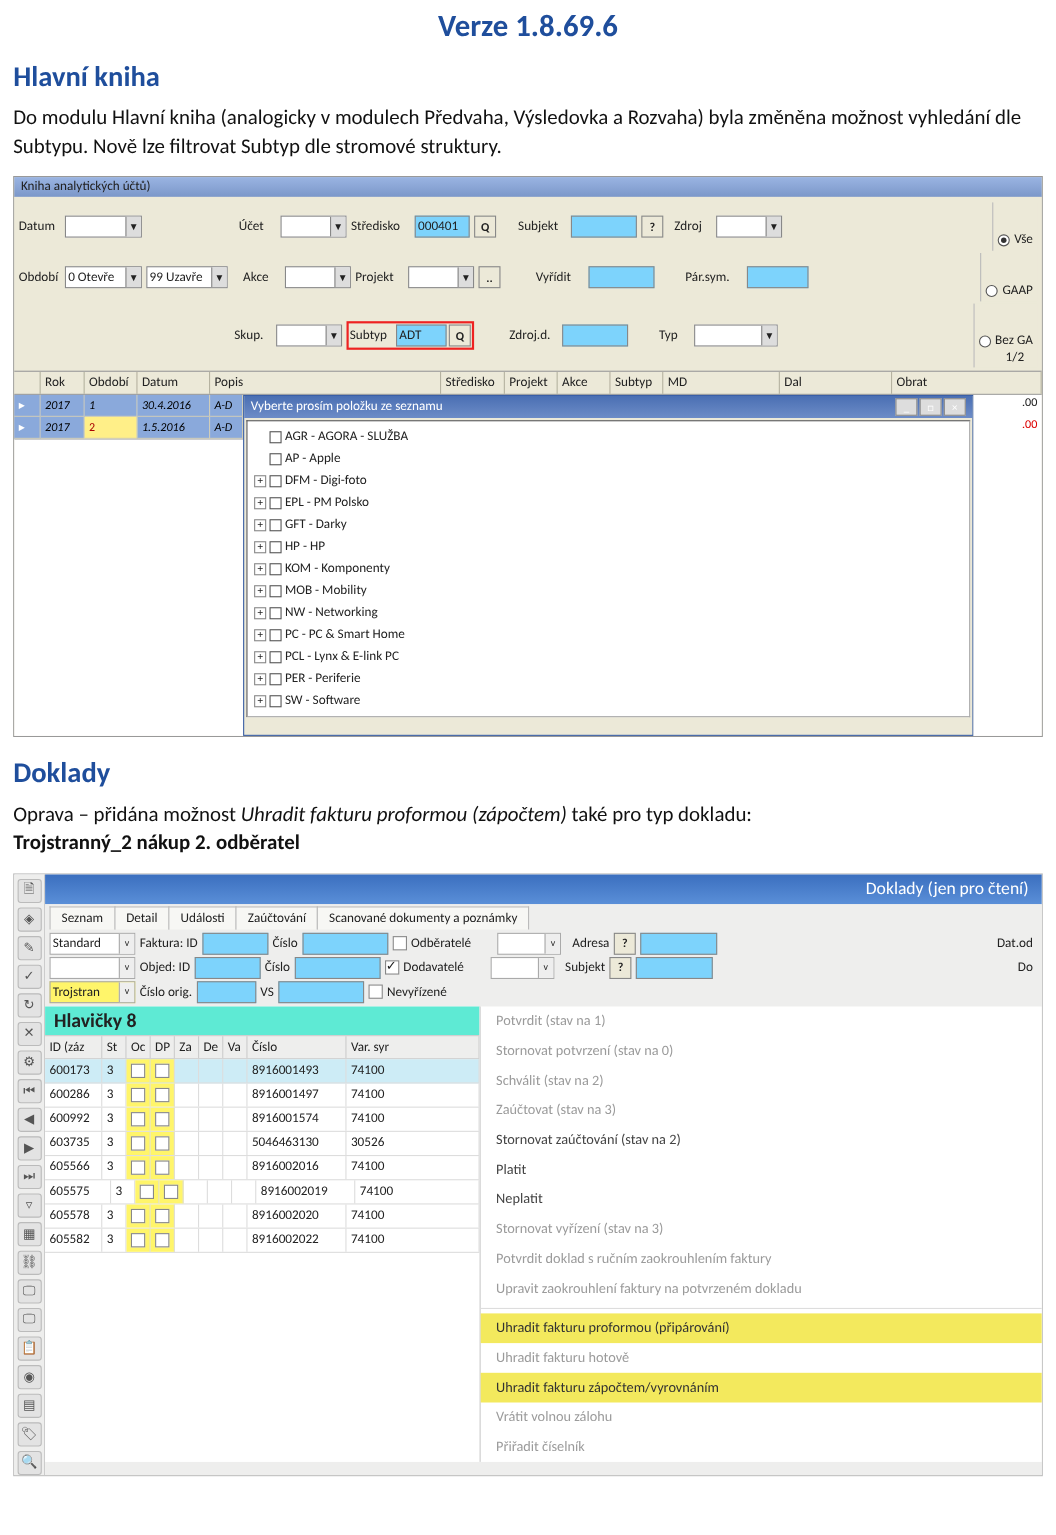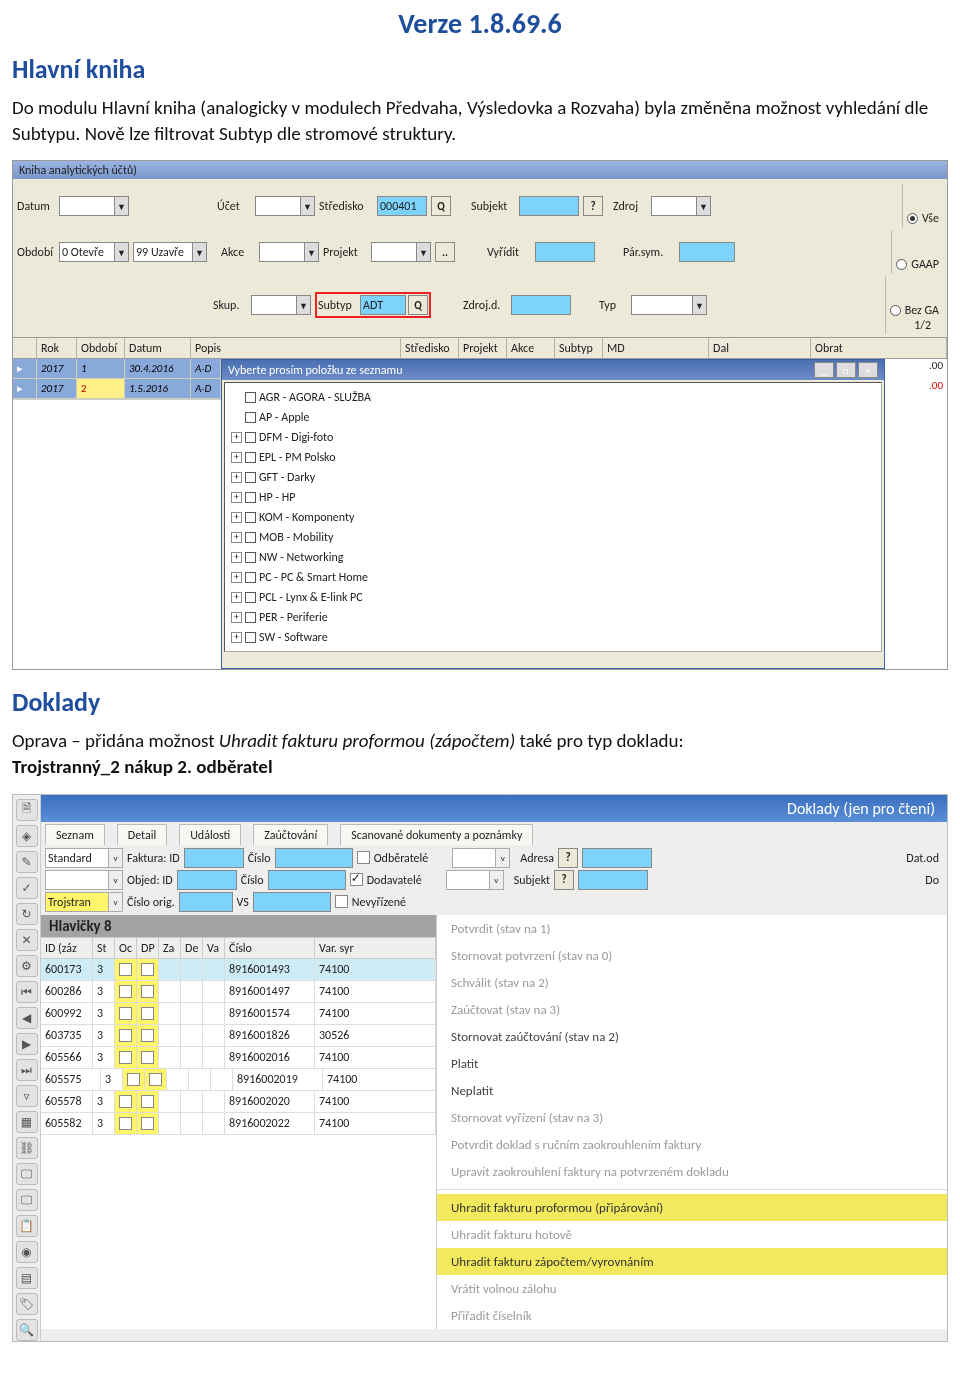--- a/index.html
+++ b/index.html
@@ -41,21 +41,21 @@
   .tn { display:flex; align-items:center; gap:3px; padding:1px 0; }
   .plus { width:11px; height:11px; border:1px solid #888; display:inline-flex; align-items:center; justify-content:center; font-size:10px; line-height:1; }
   .chk { width:11px; height:11px; border:1px solid #555; display:inline-block; background:#fff; }
   .stub { width:11px; display:inline-block; }
   
   .shot2 { display:flex; font-size:12px; color:#222; border:1px solid #bbb; margin-top:6px; }
   .shot2 .iconbar { width:28px; background:#eeeeed; border-right:1px solid #ccc; display:flex; flex-direction:column; align-items:center; padding-top:4px; gap:4px; }
   .shot2 .iconbar .ic { width:22px; height:22px; background:#e3e3e3; border:1px solid #bbb; border-radius:3px; display:flex; align-items:center; justify-content:center; font-size:12px; color:#555; }
   .shot2 .main { flex:1; background:#eeeeed; }
   .s2-title { background:linear-gradient(#3b6fbf,#5a8fd8); color:#fff; text-align:right; padding:4px 12px; font-size:16px; }
-  .tabrow { display:flex; background:#eeeeed; padding:2px 4px 0; gap:13px;text-align:center; }
+  .tabrow { display:flex; background:#eeeeed; padding:2px 4px 0; gap:0;text-align:center; }
   .tab { padding:3px 10px; font-size:12px; border:1px solid #bbb; border-bottom:none; background:#f7f7f4; margin-right:-1px; }
   .filtergrid { background:#eeeeed; padding:2px 4px; }
   .fg-row { display:flex; align-items:center; gap:4px; padding:1px 0; }
   .combo2 { background:#fff; border:1px solid #aaa; height:20px; padding:0 2px; display:inline-flex; align-items:center; position:relative; }
   .combo2 .dd2 { position:absolute; right:0; top:0; width:14px; height:18px; background:#eee; border-left:1px solid #aaa; display:flex; align-items:center; justify-content:center; font-size:9px; }
   .fg-label { font-size:12px; width:auto; }
   .ychk { width:13px; height:13px; border:1px solid #888; background:#fff; display:inline-block; position:relative; }
   .ychk.on::after { content:'✓'; position:absolute; left:0; top:-3px; font-size:12px; }
   .rowY { background:#fff56a; }
   .s2-head { display:flex; background:#eeeeed; border-top:1px solid #ccc; border-bottom:1px solid #ccc; }
@@ -65,21 +65,21 @@
   .s2-drow { display:flex; height:22px; align-items:stretch; font-size:12px; border-bottom:1px solid #ddd; }
   .s2-drow .dc { border-right:1px solid #ddd; display:flex; align-items:center; padding:0 4px; }
   .s2-drow.sel { background:#cdecf6; }
   .s2-drow .y { background:#fff56a; }
   .menu { flex:1; background:#fff; border-left:1px solid #ccc; }
   .mitem { padding:6px 14px; font-size:13px; color:#444; }
   .mitem.dis { color:#9b9b9b; }
   .msep { height:1px; background:#ddd; margin:4px 0; }
   .mitem.hl { background:#f3e95d; color:#333; }
   .ckbox { width:13px; height:13px; border:1px solid #888; display:inline-block; background:#fff; }
-  .hlabel { background:#a3a3a3; font-weight:bold; padding:2px 8px; font-size:15px; }
+  .hlabel { background:#5eead4; font-weight:bold; padding:2px 8px; font-size:18px; }
 </style>
 </head>
 <body>
 
 <div class="page">
   <h1 class="version">Verze 1.8.69.6</h1>
   <h2 class="section">Hlavní kniha</h2>
   <p class="body">Do modulu Hlavní kniha (analogicky v modulech Předvaha, Výsledovka a Rozvaha) byla změněna možnost vyhledání dle Subtypu. Nově lze filtrovat Subtyp dle stromové struktury.</p>
 
   <div class="shot1">
@@ -447,21 +447,21 @@
                 <div class="dc" style="width:22px">3</div>
                 <div class="dc y" style="width:22px">
                   <span class="ckbox"></span>
                 </div>
                 <div class="dc y" style="width:22px">
                   <span class="ckbox"></span>
                 </div>
                 <div class="dc" style="width:22px"></div>
                 <div class="dc" style="width:22px"></div>
                 <div class="dc" style="width:22px"></div>
-                <div class="dc" style="width:90px">8916001826</div>
+                <div class="dc" style="width:90px">5046463130</div>
                 <div class="dc" style="flex:1">30526</div>
               </div>
               <div class="s2-drow">
                 <div class="dc" style="width:52px">605566</div>
                 <div class="dc" style="width:22px">3</div>
                 <div class="dc y" style="width:22px">
                   <span class="ckbox"></span>
                 </div>
                 <div class="dc y" style="width:22px">
                   <span class="ckbox"></span>

